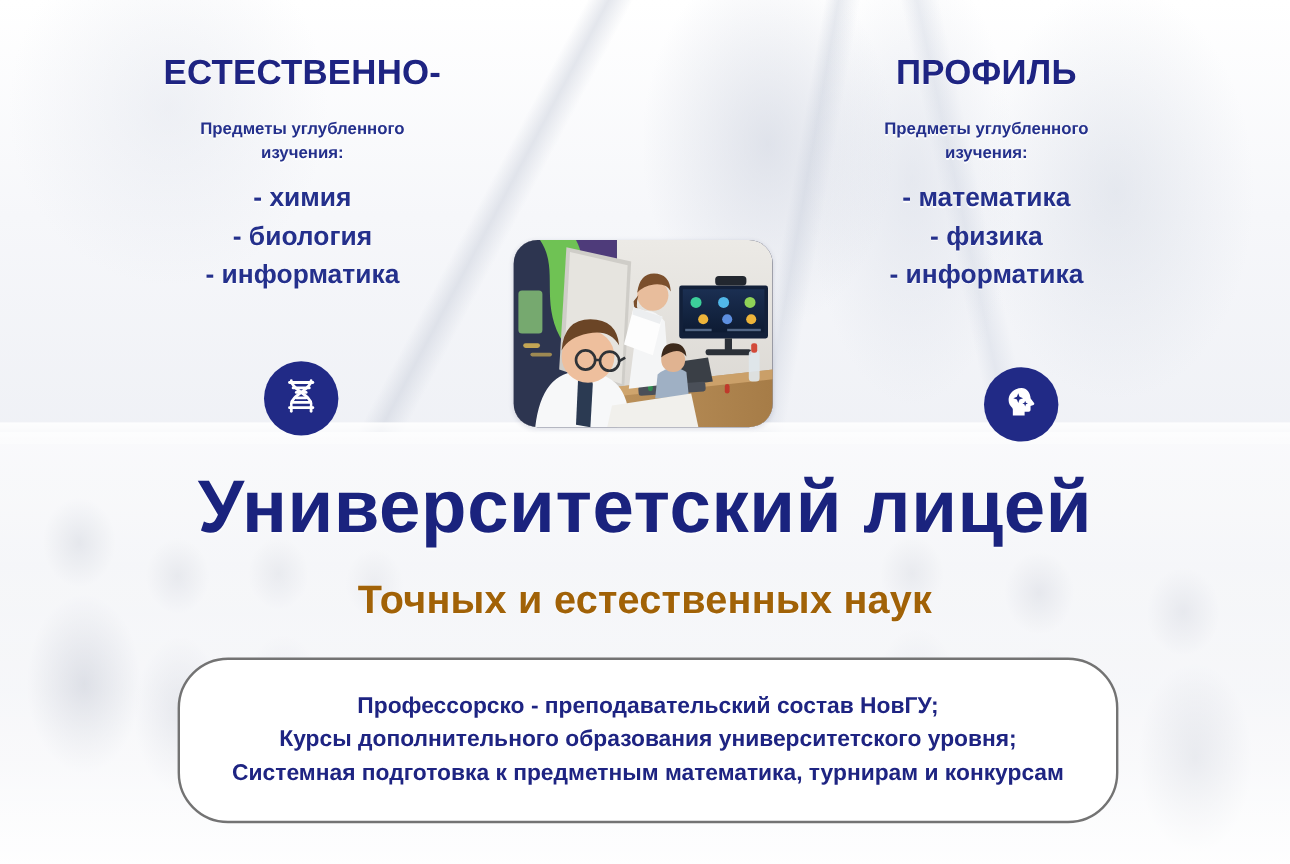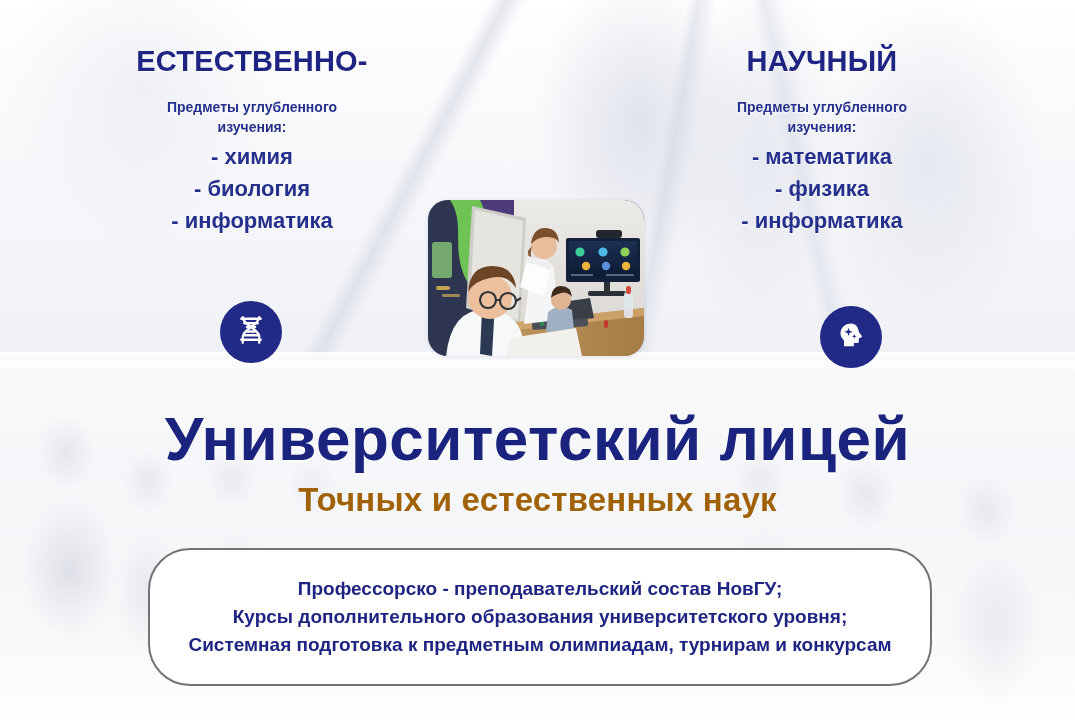--- a/index.html
+++ b/index.html
@@ -79,21 +79,21 @@
     font-size:29px; font-weight:bold; line-height:1.18;
     letter-spacing:.2px;
     text-shadow:0 1px 0 rgba(255,255,255,.85);
   }
   .col-sub {
     margin-top:20px;
     font-size:14px; font-weight:bold; line-height:1.40;
     color:#24308c;
     text-shadow:0 1px 0 rgba(255,255,255,.85);
   }
-  .col-list { margin-top:4px; }
+  .col-list { margin-top:12px; }
   .col-list li {
     list-style:none;
     font-size:22px; font-weight:bold; line-height:1.45;
     color:#24308c;
     text-shadow:0 1px 0 rgba(255,255,255,.85);
   }
 
   
   .badge {
     position:absolute;
@@ -111,21 +111,21 @@
     width:216px; height:156px;
     border-radius:20px;
     overflow:hidden;
     box-shadow:0 1px 4px rgba(40,50,90,.14);
     background:#2c3350;
   }
   .photo svg { display:block; width:216px; height:156px; }
 
   
   .main-title {
-    position:absolute; left:0; top:406px; width:1075px;
+    position:absolute; left:0; top:390px; width:1075px;
     text-align:center;
     font-size:62px; font-weight:bold;
     color:#1a237e;
     letter-spacing:.5px;
     line-height:1.06;
     text-shadow:0 2px 2px rgba(255,255,255,.75);
   }
   .main-subtitle {
     position:absolute; left:0; top:481px; width:1075px;
     text-align:center;
@@ -173,21 +173,21 @@
     </div>
     <ul class="col-list">
       <li>- химия</li>
       <li>- биология</li>
       <li>- информатика</li>
     </ul>
   </div>
 
   <div class="col col-right">
     <div class="col-title">
-      <div>НАУЧНЫЙ</div>
+      <div>ПРОФИЛЬ</div>
     </div>
     <div class="col-sub">
       <div>Предметы углубленного</div>
       <div>изучения:</div>
     </div>
     <ul class="col-list">
       <li>- математика</li>
       <li>- физика</li>
       <li>- информатика</li>
     </ul>
@@ -307,16 +307,16 @@
       <rect x="0" y="0" width="216" height="156" fill="none"></rect>
     </svg>
   </div>
 
   <div class="main-title">Университетский лицей</div>
   <div class="main-subtitle">Точных и естественных наук</div>
 
   <div class="info-box">
     <div class="info-line">Профессорско - преподавательский состав НовГУ;</div>
     <div class="info-line">Курсы дополнительного образования университетского уровня;</div>
-    <div class="info-line">Системная подготовка к предметным олимпиадам, турнирам и конкурсам</div>
+    <div class="info-line">Системная подготовка к предметным математика, турнирам и конкурсам</div>
   </div>
 
 </div>
 
 </body></html>

